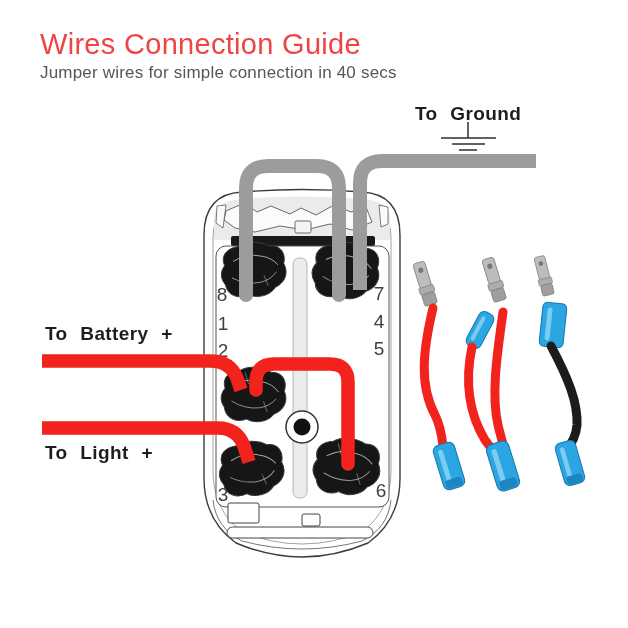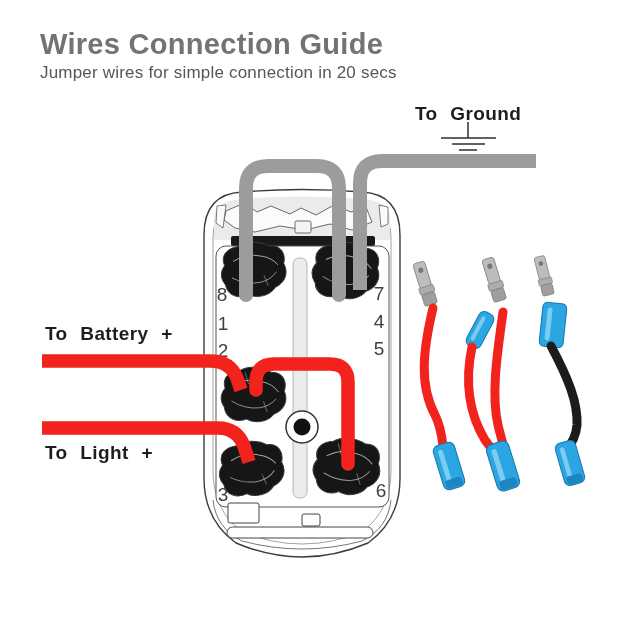--- a/index.html
+++ b/index.html
@@ -1,42 +1,42 @@
 <!DOCTYPE html>
 <html><head>
 <meta charset="utf-8">
 <style>
   html,body { margin:0; padding:0; }
   body {
     width:628px; height:628px; background:#ffffff; position:relative;
     overflow:hidden; font-family:"Liberation Sans", sans-serif;
   }
   .title {
-    position:absolute; left:40px; top:28px; font-size:29px; font-weight:700;
-    color:#737373; letter-spacing:.3px; white-space:nowrap;
+    position:absolute; left:40px; top:28px; font-size:29px; font-weight:400;
+    color:#ef4444; letter-spacing:.3px; white-space:nowrap;
   }
   .subtitle {
     position:absolute; left:40px; top:63px; font-size:17px; font-weight:400;
     color:#575757; letter-spacing:.2px; white-space:nowrap;
   }
   svg.diagram { position:absolute; left:0; top:0; }
   text.lbl {
     font-family:"Liberation Sans", sans-serif; font-size:19px; font-weight:700;
     fill:#1d1d1d; letter-spacing:.4px; word-spacing:7px;
   }
   text.tnum {
     font-family:"Liberation Sans", sans-serif; font-size:19px; font-weight:400;
     fill:#3f3f3f; text-anchor:middle;
   }
 </style>
 </head>
 <body>
 
 <div class="title">Wires Connection Guide</div>
-<div class="subtitle">Jumper wires for simple connection in 20 secs</div>
+<div class="subtitle">Jumper wires for simple connection in 40 secs</div>
 
 <svg class="diagram" width="628" height="628" viewBox="0 0 628 628">
 
   <defs>
 
     <g id="termcap">
       <path stroke="#3a3a3a" stroke-width="1" d="M -30 -7 C -34 -18 -26 -25 -15 -26 C -6 -32 9 -30 17 -25
                C 29 -26 34 -16 31 -6 C 36 4 31 14 21 18 C 16 26 2 29 -7 24
                C -18 29 -29 23 -30 13 C -36 5 -34 -2 -30 -7 Z" fill="#161616"></path>
       <path d="M -21 -11 Q -7 -19 8 -15 Q 19 -13 25 -5" fill="none" stroke="#f5f5f5" stroke-width="1" opacity="0.65"></path>

